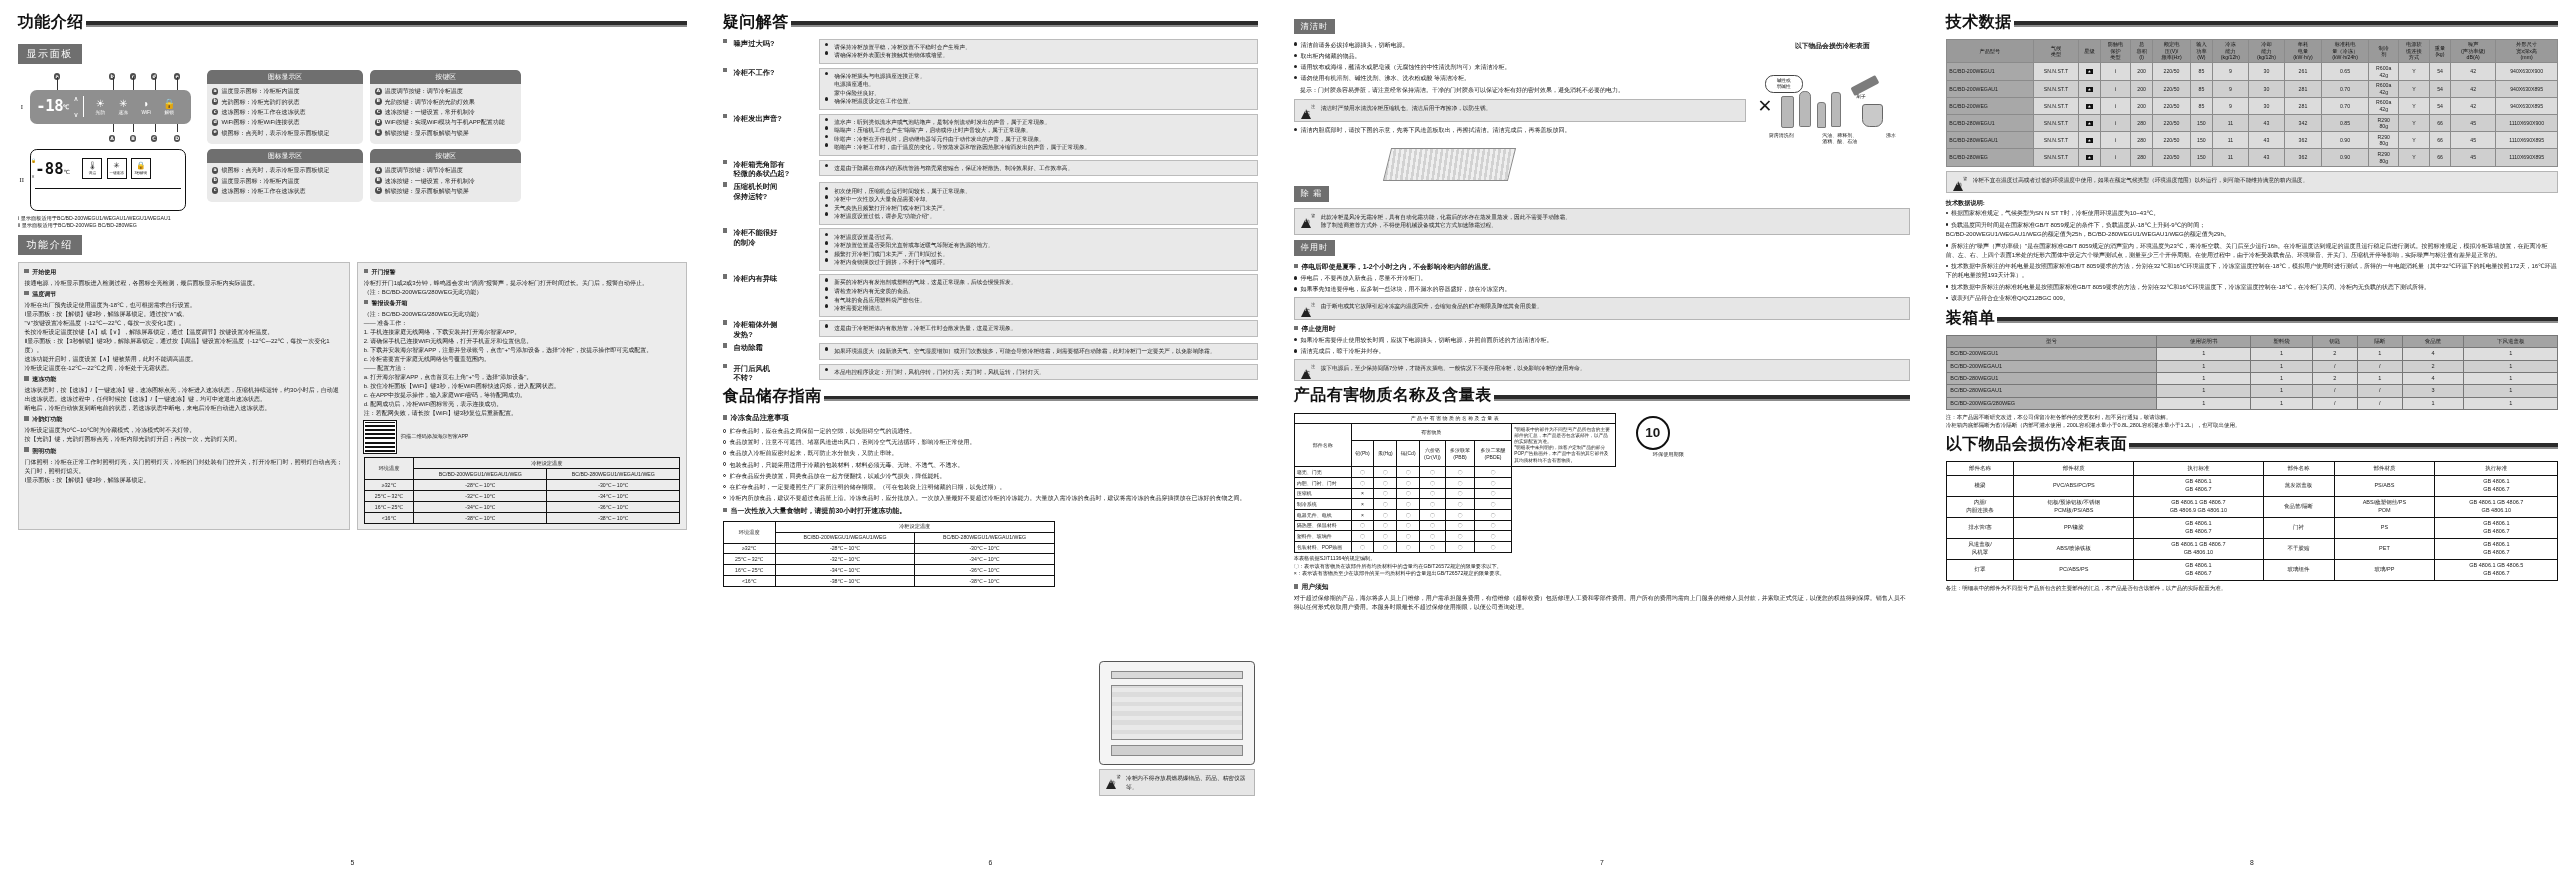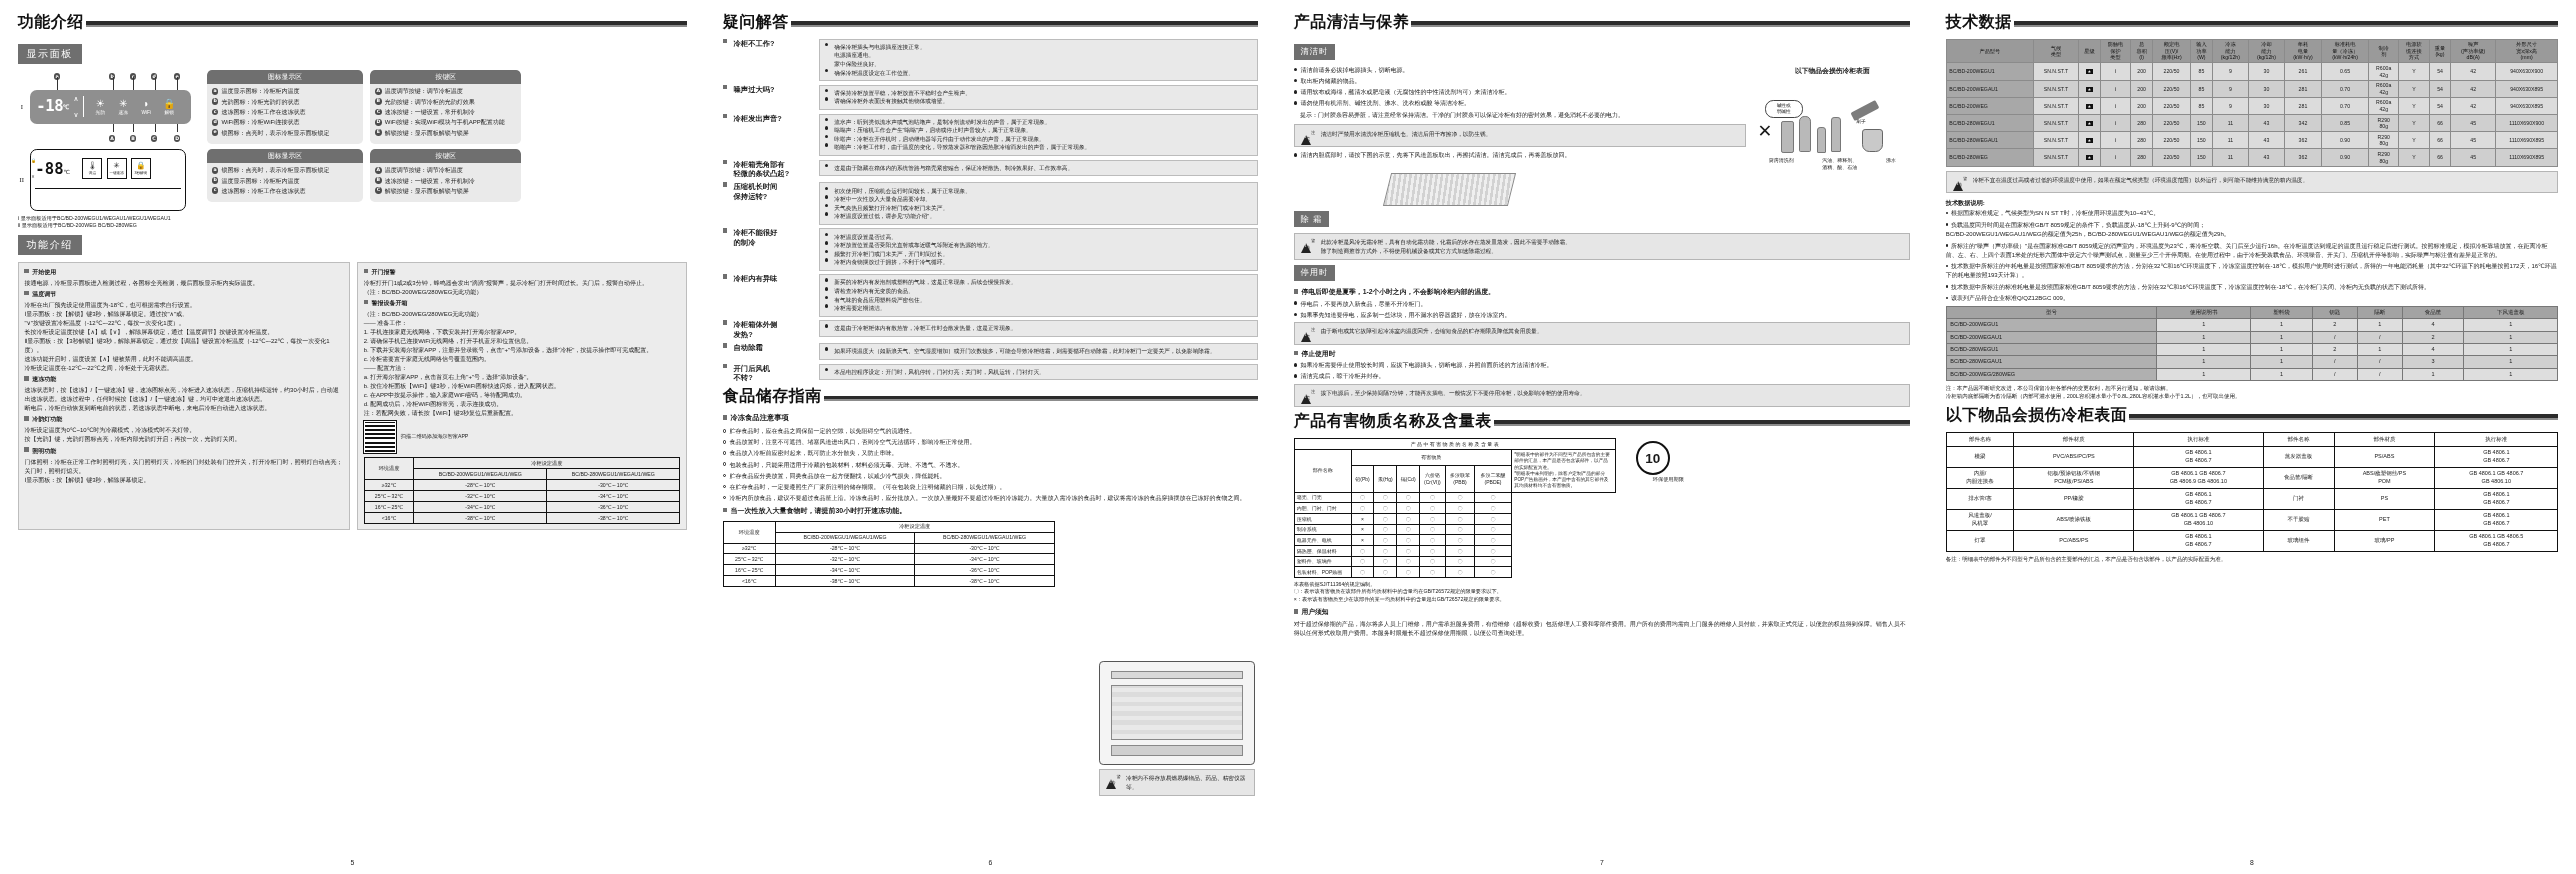--- a/index.html
+++ b/index.html
@@ -450,48 +450,48 @@
 <div class="page p6">
   <div class="sect-head">
     <span class="txt">疑问解答</span>
     <span class="bar"></span>
   </div>
 
   <div id="qa-host">
         <div class="qa">
           <div class="q">
             <span class="sq"></span>
-            <span style="white-space: pre-line;">冷柜不工作?</span>
+            <span style="white-space: pre-line;">噪声过大吗?</span>
           </div>
           <div class="a">
             <div>
               <span class="bul"></span>
-              <span class="tx" style="white-space: pre-line;">确保冷柜插头与电源插座连接正常。
-电源插座通电。
-家中保险丝良好。</span>
-            </div>
-            <div>
-              <span class="bul"></span>
-              <span class="tx" style="white-space: pre-line;">确保冷柜温度设定在工作位置。</span>
+              <span class="tx" style="white-space: pre-line;">请保持冷柜放置平稳，冷柜放置不平稳时会产生噪声。</span>
+            </div>
+            <div>
+              <span class="bul"></span>
+              <span class="tx" style="white-space: pre-line;">请确保冷柜外表面没有接触其他物体或墙壁。</span>
             </div>
           </div>
         </div>
         <div class="qa">
           <div class="q">
             <span class="sq"></span>
-            <span style="white-space: pre-line;">噪声过大吗?</span>
+            <span style="white-space: pre-line;">冷柜不工作?</span>
           </div>
           <div class="a">
             <div>
               <span class="bul"></span>
-              <span class="tx" style="white-space: pre-line;">请保持冷柜放置平稳，冷柜放置不平稳时会产生噪声。</span>
-            </div>
-            <div>
-              <span class="bul"></span>
-              <span class="tx" style="white-space: pre-line;">请确保冷柜外表面没有接触其他物体或墙壁。</span>
+              <span class="tx" style="white-space: pre-line;">确保冷柜插头与电源插座连接正常。
+电源插座通电。
+家中保险丝良好。</span>
+            </div>
+            <div>
+              <span class="bul"></span>
+              <span class="tx" style="white-space: pre-line;">确保冷柜温度设定在工作位置。</span>
             </div>
           </div>
         </div>
         <div class="qa">
           <div class="q">
             <span class="sq"></span>
             <span style="white-space: pre-line;">冷柜发出声音?</span>
           </div>
           <div class="a">
             <div>
@@ -700,24 +700,20 @@
     <div class="warn" style="margin-top:4.2px;">
       <span class="ico"><span class="tri"></span>警告</span>
       <span>冷柜内不得存放易燃易爆物品、药品、精密仪器等。</span>
     </div>
   </div>
 
   <div class="pgno">6</div>
 </div>
 
 <div class="page p7">
-  <div class="sect-head">
-    <span class="txt">产品清洁与保养</span>
-    <span class="bar"></span>
-  </div>
 
   <span class="grey-head sm">清洁时</span>
 
   <div style="display:flex;gap:8.3px;">
     <div style="flex:1;">
       <p class="l"><span class="bul"></span><span>清洁前请务必拔掉电源插头，切断电源。</span></p>
       <p class="l"><span class="bul"></span><span>取出柜内储藏的物品。</span></p>
       <p class="l"><span class="bul"></span><span>请用软布或海绵，蘸清水或肥皂液（无腐蚀性的中性清洗剂均可）来清洁冷柜。</span></p>
       <p class="l"><span class="bul"></span><span>请勿使用有机溶剂、碱性洗剂、沸水、洗衣粉或酸 等清洁冷柜。</span></p>
       <p class="l" style="margin:3.1px 0 4.2px 6.2px;">提示：门封胶条容易弄脏，请注意经常保持清洁。干净的门封胶条可以保证冷柜有好的密封效果，避免消耗不必要的电力。</p>
@@ -1083,20 +1079,24 @@
   <div id="tech-notes-host">
         <p class="l" style="white-space: pre-line; margin-bottom: 2.6px;"><span style="display:inline-block;width:2.6px;height:2.6px;background:#222;border-radius:50%;margin-right:2.6px;vertical-align:1px;"></span><span>根据国家标准规定，气候类型为SN N ST T时，冷柜使用环境温度为10~43℃。</span></p>
         <p class="l" style="white-space: pre-line; margin-bottom: 2.6px;"><span style="display:inline-block;width:2.6px;height:2.6px;background:#222;border-radius:50%;margin-right:2.6px;vertical-align:1px;"></span><span>负载温度回升时间是在国家标准GB/T 8059规定的条件下，负载温度从-18℃上升到-9℃的时间；
 BC/BD-200WEGU1/WEGAU1/WEG的额定值为25h，BC/BD-280WEGU1/WEGAU1/WEG的额定值为29h。</span></p>
         <p class="l" style="white-space: pre-line; margin-bottom: 2.6px;"><span style="display:inline-block;width:2.6px;height:2.6px;background:#222;border-radius:50%;margin-right:2.6px;vertical-align:1px;"></span><span>所标注的"噪声（声功率级）"是在国家标准GB/T 8059规定的消声室内，环境温度为23℃，将冷柜空载、关门后至少运行16h。在冷柜温度达到规定的温度且运行稳定后进行测试。按照标准规定，模拟冷柜靠墙放置，在距离冷柜前、左、右、上四个表面1米处的矩形六面体中设定六个噪声测试点，测量至少三个开停周期。在使用过程中，由于冷柜受装载食品、环境噪音、开关门、压缩机开停等影响，实际噪声与标注值有差异是正常的。</span></p>
         <p class="l" style="white-space: pre-line; margin-bottom: 2.6px;"><span style="display:inline-block;width:2.6px;height:2.6px;background:#222;border-radius:50%;margin-right:2.6px;vertical-align:1px;"></span><span>技术数据中所标注的年耗电量是按照国家标准GB/T 8059要求的方法，分别在32℃和16℃环境温度下，冷冻室温度控制在-18℃，模拟用户使用时进行测试，所得的一年电能消耗量（其中32℃环温下的耗电量按照172天，16℃环温下的耗电量按照193天计算）。</span></p>
         <p class="l" style="white-space: pre-line; margin-bottom: 2.6px;"><span style="display:inline-block;width:2.6px;height:2.6px;background:#222;border-radius:50%;margin-right:2.6px;vertical-align:1px;"></span><span>技术数据中所标注的标准耗电量是按照国家标准GB/T 8059要求的方法，分别在32℃和16℃环境温度下，冷冻室温度控制在-18℃，在冷柜门关闭、冷柜内无负载的状态下测试所得。</span></p>
         <p class="l" style="white-space: pre-line; margin-bottom: 2.6px;"><span style="display:inline-block;width:2.6px;height:2.6px;background:#222;border-radius:50%;margin-right:2.6px;vertical-align:1px;"></span><span>该表列产品符合企业标准Q/QZ12BGC 009。</span></p>
       </div>
 
+  <div class="sect-head" style="margin-top:6.2px;">
+    <span class="txt">装箱单</span>
+    <span class="bar"></span>
+  </div>
 
   <table class="tbl2">
     <thead>
           <tr id="pack-head">
             <th>型号</th>
             <th>使用说明书</th>
             <th>塑料袋</th>
             <th>钥匙</th>
             <th>隔断</th>
             <th>食品筐</th>

